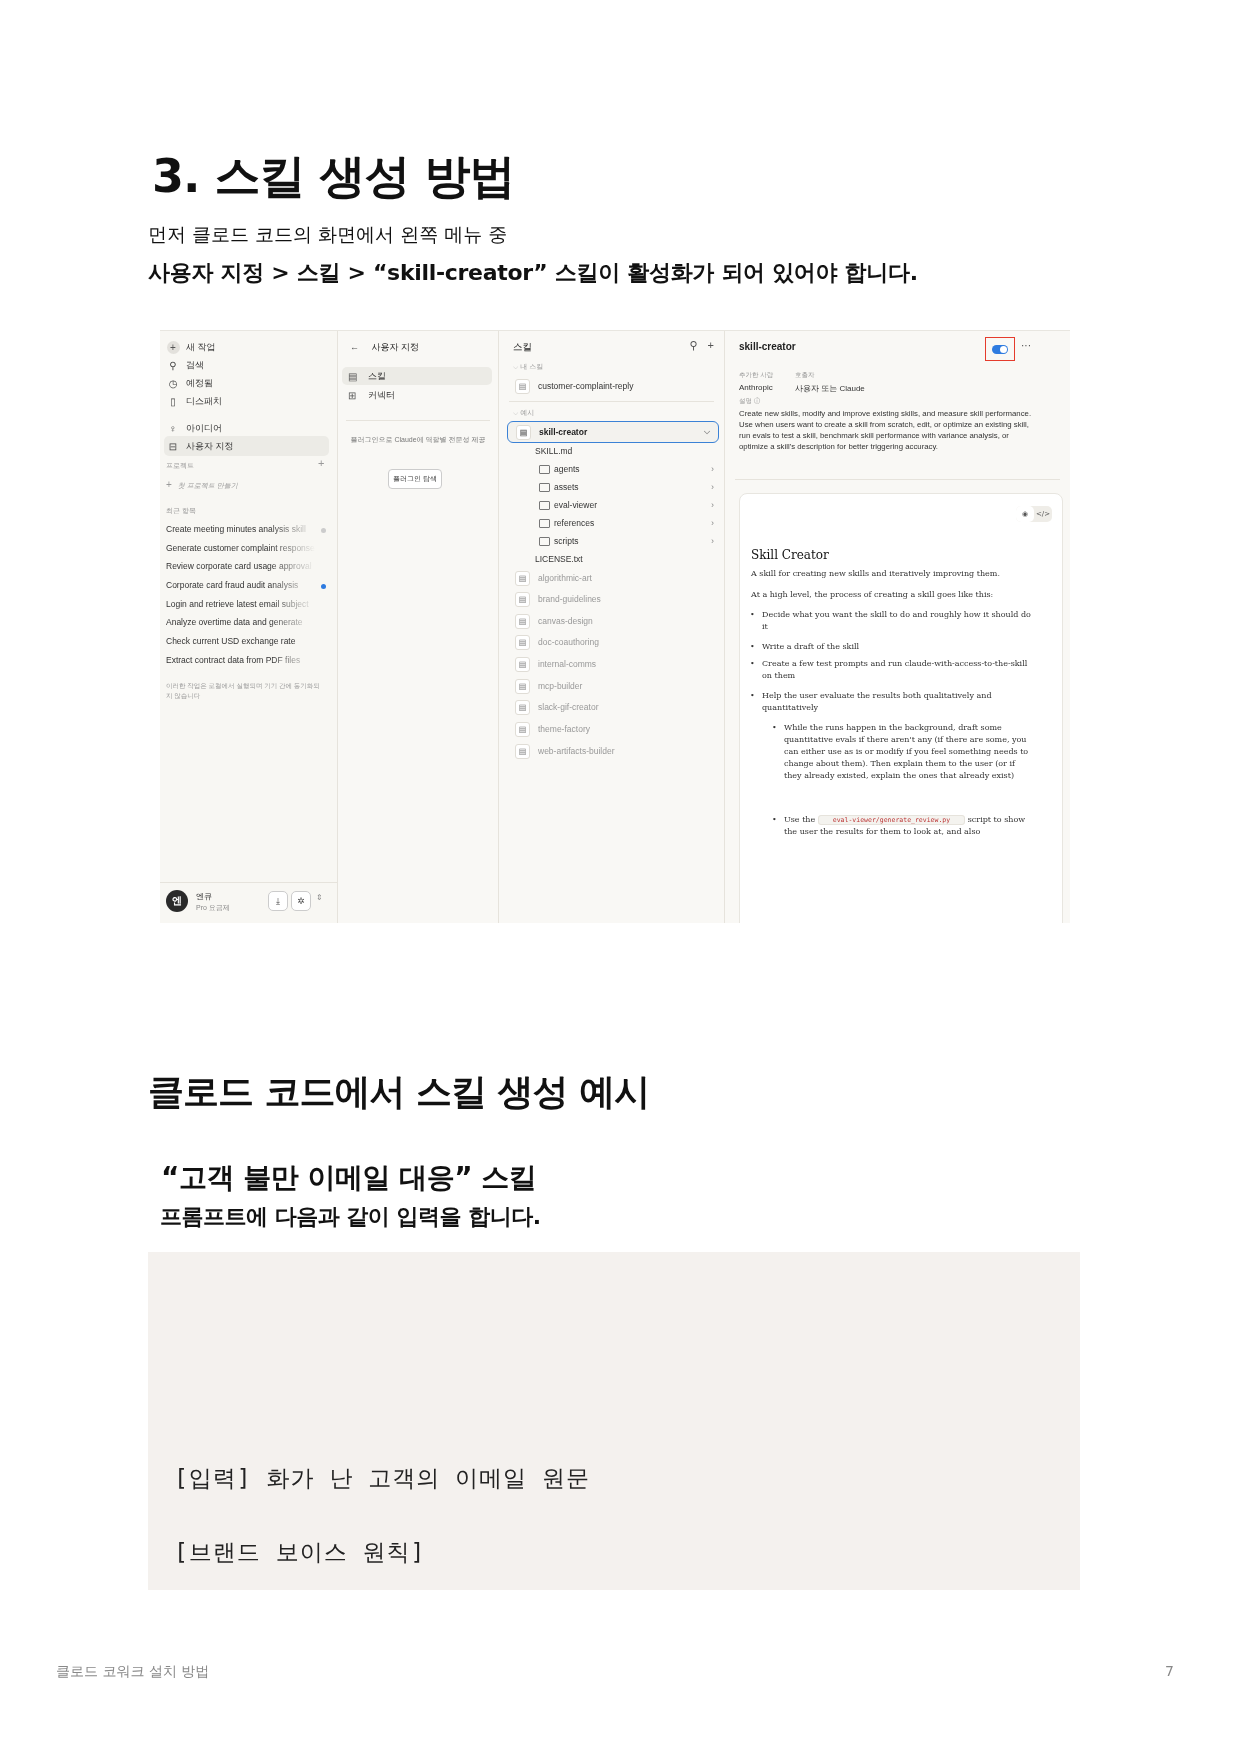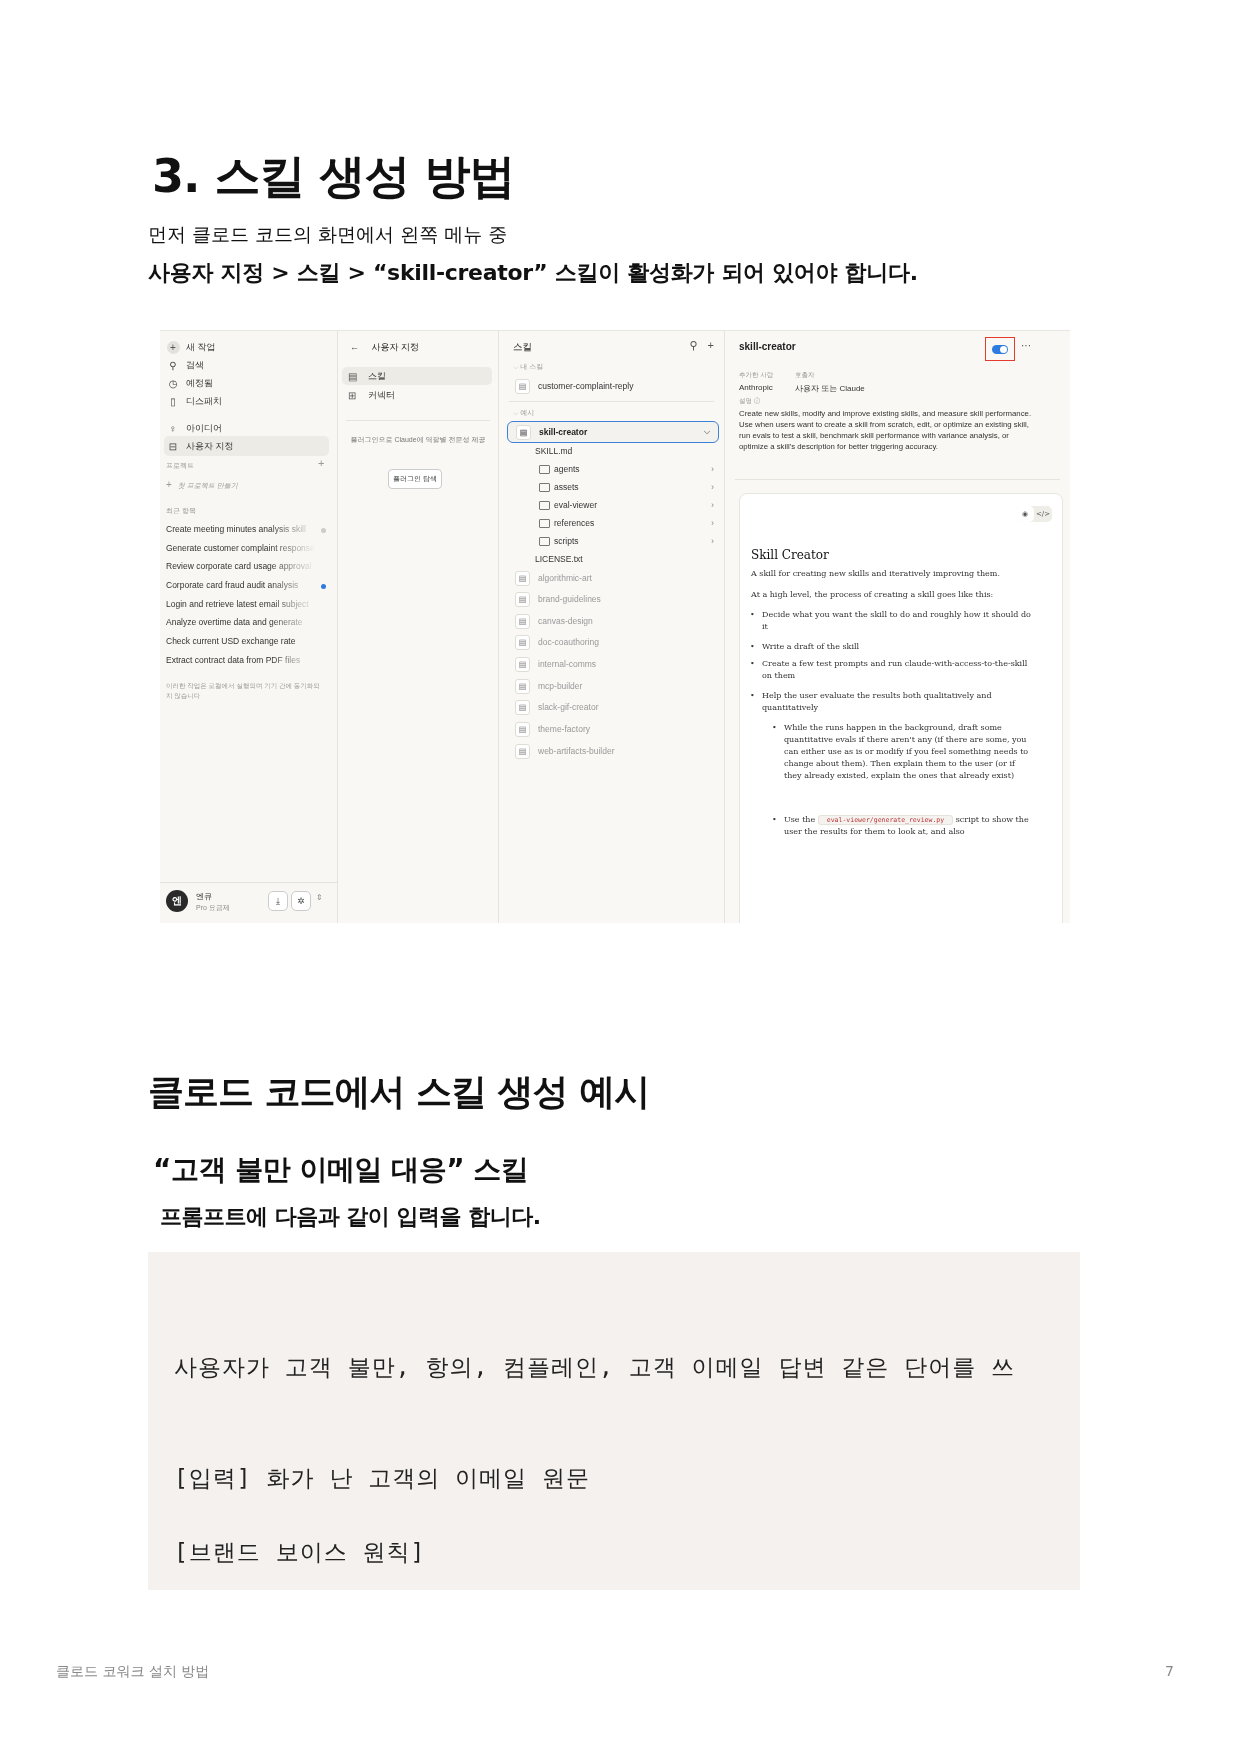--- a/index.html
+++ b/index.html
@@ -67,24 +67,24 @@
 
   .md-card { position: absolute; left: 14px; top: 162px; width: 322px; height: 440px; background: #fff; border: 1px solid #e8e6e0; border-radius: 8px; overflow: hidden; font-family: "DejaVu Serif", "Liberation Serif", serif; }
   .view-tog { position: absolute; right: 10px; top: 12px; width: 36px; height: 16px; border-radius: 5px; background: #efede8; display: flex; }
   .view-tog span { width: 18px; height: 16px; display: flex; align-items: center; justify-content: center; font-size: 7px; color: #555; }
   .view-tog span.on { background: #fff; border-radius: 5px; }
   .md-h { position: absolute; left: 11px; top: 54px; font-size: 12px; font-weight: normal; color: #111; }
   .md-p { position: absolute; left: 11px; width: 295px; font-size: 8px; color: #333; line-height: 12px; }
   .md-li { position: absolute; left: 22px; width: 270px; font-size: 8px; color: #333; line-height: 12px; }
   .md-li::before { content: "•"; position: absolute; left: -12px; top: 0; }
   .md-li.lvl2 { left: 44px; width: 250px; }
-  .code { font-family: "DejaVu Sans Mono", "Liberation Mono", monospace; font-size: 6.5px; color: #b33; background: #f4f3ef; border: 1px solid #e6e3dc; border-radius: 3px; padding: 0 8px; }
+  .code { font-family: "DejaVu Sans Mono", "Liberation Mono", monospace; font-size: 6.5px; color: #b33; background: #f4f3ef; border: 1px solid #e6e3dc; border-radius: 3px; padding: 0 14px; }
 
   .h2 { left: 148px; top: 1068px; font-size: 36px; font-weight: bold; letter-spacing: -1px; margin: 0; }
-  .h3 { left: 148px; top: 1146px; font-size: 28px; font-weight: bold; letter-spacing: -0.5px; margin: 5px; }
+  .h3 { left: 148px; top: 1146px; font-size: 28px; font-weight: bold; letter-spacing: -0.5px; margin: 13px; }
   .h4 { left: 160px; top: 1202px; font-size: 22px; font-weight: bold; letter-spacing: -0.5px; }
 
   .prompt-box { left: 148px; top: 1252px; width: 932px; height: 338px; background: #f4f1ee; }
   .prompt-line { position: absolute; left: 26px; font-family: "DejaVu Sans Mono", "Liberation Mono", monospace; font-size: 23px; color: #222; letter-spacing: 1px; white-space: nowrap; }
 
   .footer-left { left: 56px; top: 1663px; font-size: 14px; color: #888; }
   .footer-right { left: 1165px; top: 1663px; font-size: 14px; color: #888; }
 </style>
 </head>
 <body>
@@ -307,19 +307,18 @@
       </div>
     </div>
   </div>
 </div>
 
 <h2 class="abs h2">클로드 코드에서 스킬 생성 예시</h2>
 <h3 class="abs h3">“고객 불만 이메일 대응” 스킬</h3>
 <div class="abs h4">프롬프트에 다음과 같이 입력을 합니다.</div>
 
 <div class="abs prompt-box">
-  <div class="prompt-line" style="top:100px">사용자가 고객 불만, 항의, 컴플레인, 고객 이메일 답변 같은 단어를 쓰</div>
   <div class="prompt-line" style="top:211px">[입력] 화가 난 고객의 이메일 원문</div>
   <div class="prompt-line" style="top:285px">[브랜드 보이스 원칙]</div>
 </div>
 
 <div class="abs footer-left">클로드 코워크 설치 방법</div>
 <div class="abs footer-right">7</div>
 
 </body></html>

